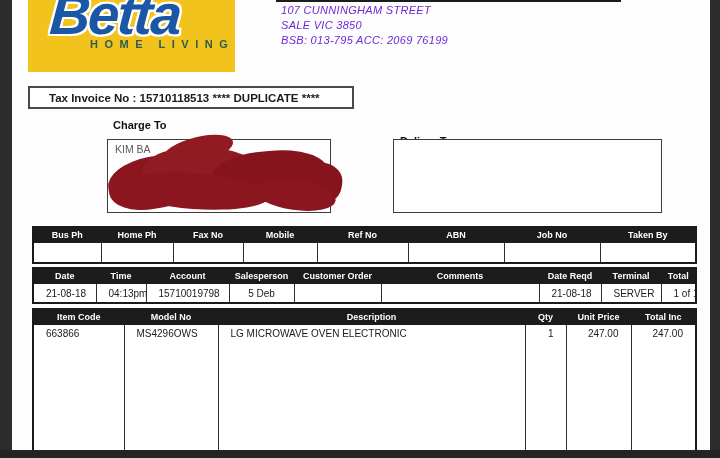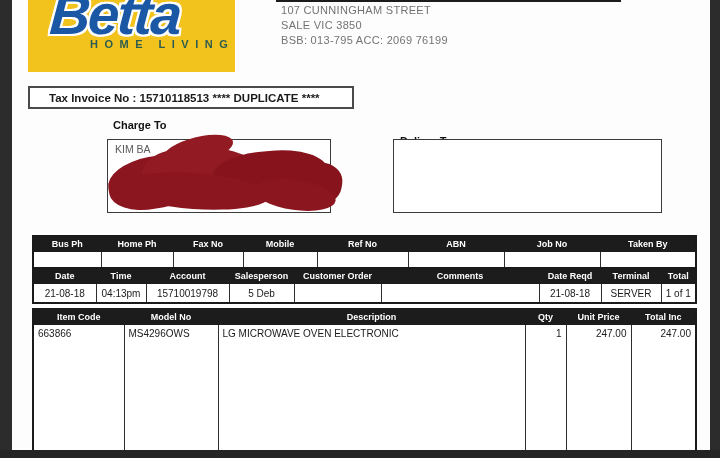--- a/index.html
+++ b/index.html
@@ -20,21 +20,21 @@
     font-style:italic; color:#1a57a5; letter-spacing:-2px; transform:skewX(-4deg);
     text-shadow:2px 0 0 #fff,-2px 0 0 #fff,0 2px 0 #fff,0 -2px 0 #fff,2px 2px 0 #fff,-2px -2px 0 #fff,2px -2px 0 #fff,-2px 2px 0 #fff;
   }
   .logo .tagline {
     position:absolute; left:62px; top:38px; font-size:11px; font-weight:bold;
     letter-spacing:6.5px; color:#2e5c50; white-space:nowrap;
   }
 
   
   .topline { position:absolute; left:276px; top:0; width:345px; height:2px; background:#1c1c1c; }
-  .addr { position:absolute; left:281px; top:3px; width:360px; color:#737373; }
+  .addr { position:absolute; left:281px; top:3px; width:360px; font-style:italic; color:#6d28d9; }
   .addr div { font-size:11px; line-height:14.8px; letter-spacing:0.3px; }
 
   
   .invoice-box {
     position:absolute; left:28px; top:86px; width:326px; height:23px; background:#fff;
     border:2px solid #4a4a4a; box-sizing:border-box; display:flex; align-items:center;
   }
   .invoice-box span { font-size:11.5px; font-weight:bold; padding-left:19px; white-space:nowrap; }
 
   
@@ -51,22 +51,22 @@
   .b2 { left:34px;  top:7px;  width:122px; height:58px; border-radius:55% 45% 52% 50%; background:#911a23; transform:rotate(5deg); }
   .b3 { left:104px; top:11px; width:116px; height:50px; border-radius:45% 52% 55% 48%; background:#87141d; transform:rotate(-6deg); }
   .b4 { left:10px;  top:33px; width:152px; height:36px; border-radius:50%; transform:rotate(4deg); }
   .b5 { left:54px;  top:-3px; width:72px;  height:26px; border-radius:50%; background:#911a23; transform:rotate(-14deg); }
   .b6 { left:186px; top:22px; width:48px;  height:42px; border-radius:55% 45% 50% 52%; background:#87141d; transform:rotate(10deg); }
   .b7 { left:146px; top:40px; width:82px;  height:30px; border-radius:50%; transform:rotate(8deg); }
 
   
   table.t { position:absolute; left:32px; width:663px; border-collapse:collapse; table-layout:fixed; border:2px solid #1a1a1a; background:#fff; }
   table.t th { background:#1c1c1c; color:#fff; font-size:9px; font-weight:bold; padding:2px 1px; border:1px solid #1c1c1c; overflow:hidden; white-space:nowrap; }
-  table.t td { border:1px solid #2e2e2e; font-size:10px; padding:1px 4px; background:#fff; overflow:hidden; white-space:nowrap; }
-  table.contact { top:235px; }
+  table.t td { border:1px solid #2e2e2e; font-size:10px; padding:1px 12px; background:#fff; overflow:hidden; white-space:nowrap; }
+  table.contact { top:226px; }
   table.contact td { height:17px; }
   table.order { top:267px; }
   table.order td { height:16px; text-align:center; }
   table.items { top:308px; }
   table.items td { height:127px; vertical-align:top; padding-top:3px; }
   td.num { text-align:right; }
 </style>
 </head>
 <body>
 

